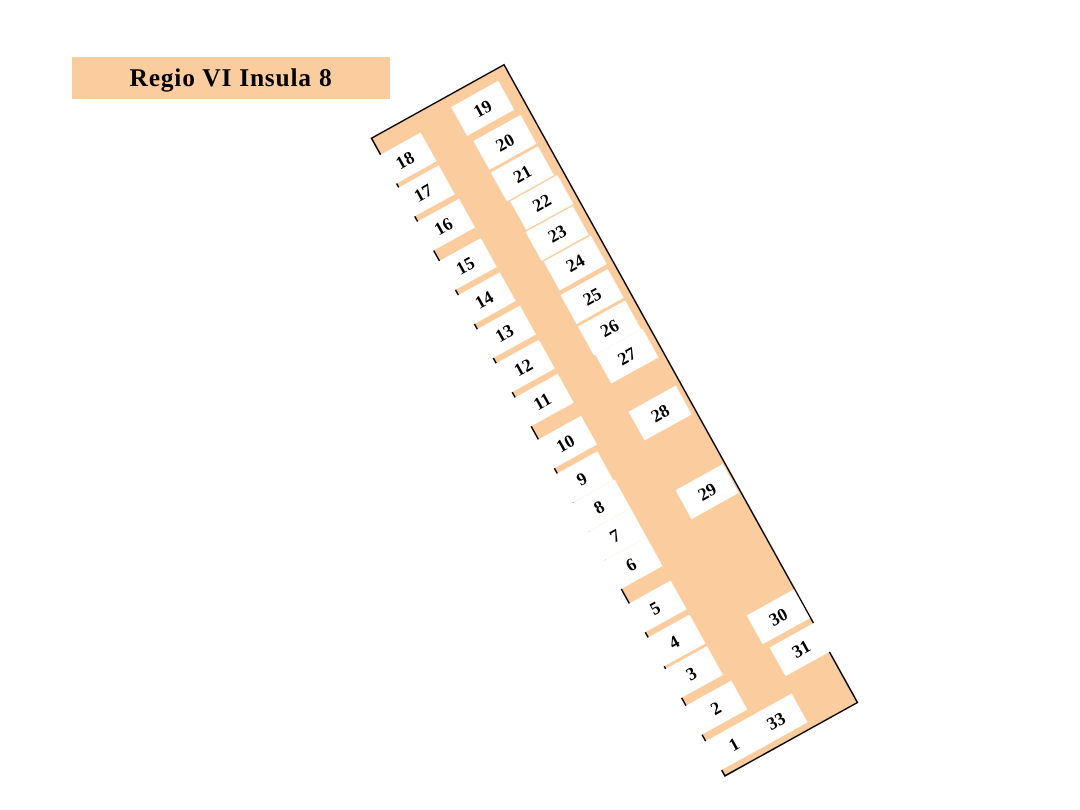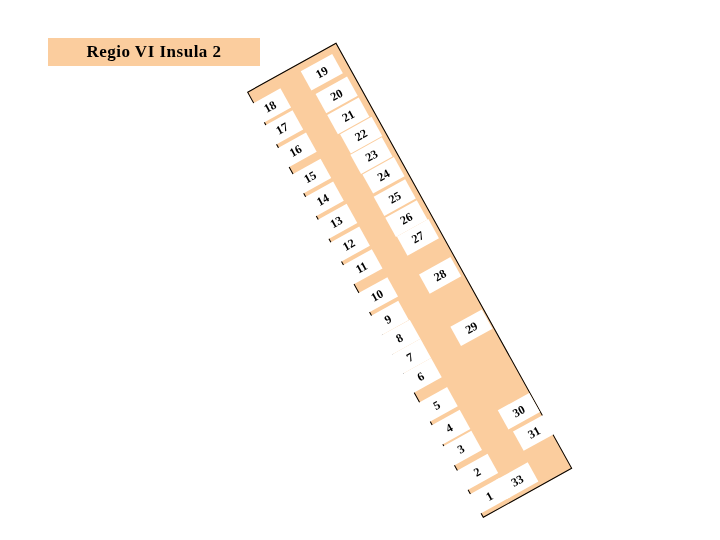--- a/index.html
+++ b/index.html
@@ -53,21 +53,21 @@
     font-size: 12px;
     line-height: 1;
     color: #000000;
   }
 </style>
 </head>
 <body>
 
 <div id="stage">
 
-  <div class="title-box">Regio VI Insula 2</div>
+  <div class="title-box">Regio VI Insula 8</div>
 
   <div class="insula-strip" id="insula-strip">
       <div class="entrance-box" style="width: 36px; height: 22px; left: -3px; top: 459px;">1</div>
       <div class="entrance-box" style="width: 36px; height: 22px; left: -2px; top: 432px;">2</div>
       <div class="entrance-box" style="width: 36px; height: 22px; left: -5px; top: 404px;">3</div>
       <div class="entrance-box" style="width: 36px; height: 22px; left: -5px; top: 380px;">4</div>
       <div class="entrance-box" style="width: 36px; height: 22px; left: -5px; top: 354px;">5</div>
       <div class="entrance-box" style="width: 36px; height: 22px; left: -5px; top: 321px;">6</div>
       <div class="entrance-box" style="width: 36px; height: 22px; left: -5px; top: 299px;">7</div>
       <div class="entrance-box" style="width: 36px; height: 22px; left: -5px; top: 277px;">8</div>

